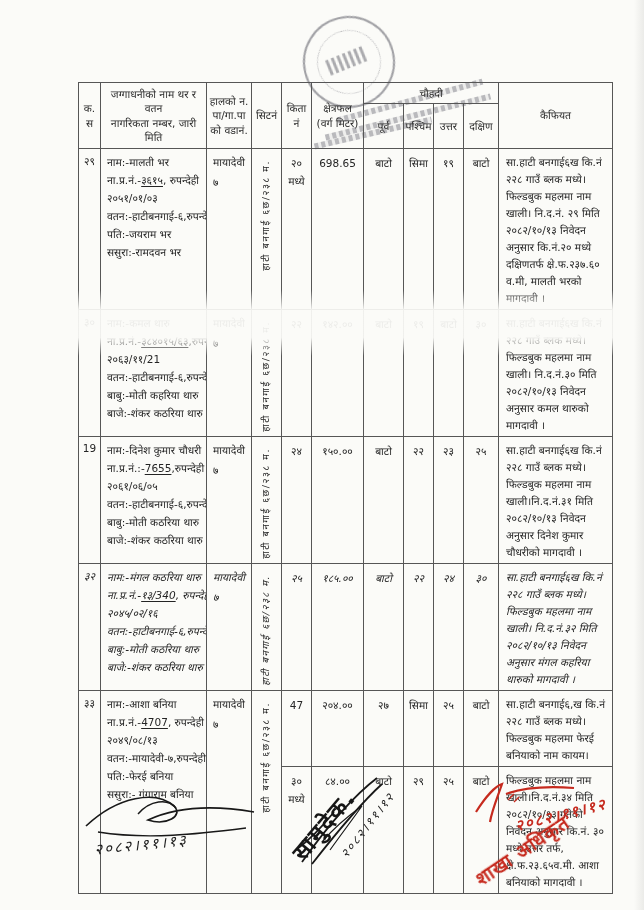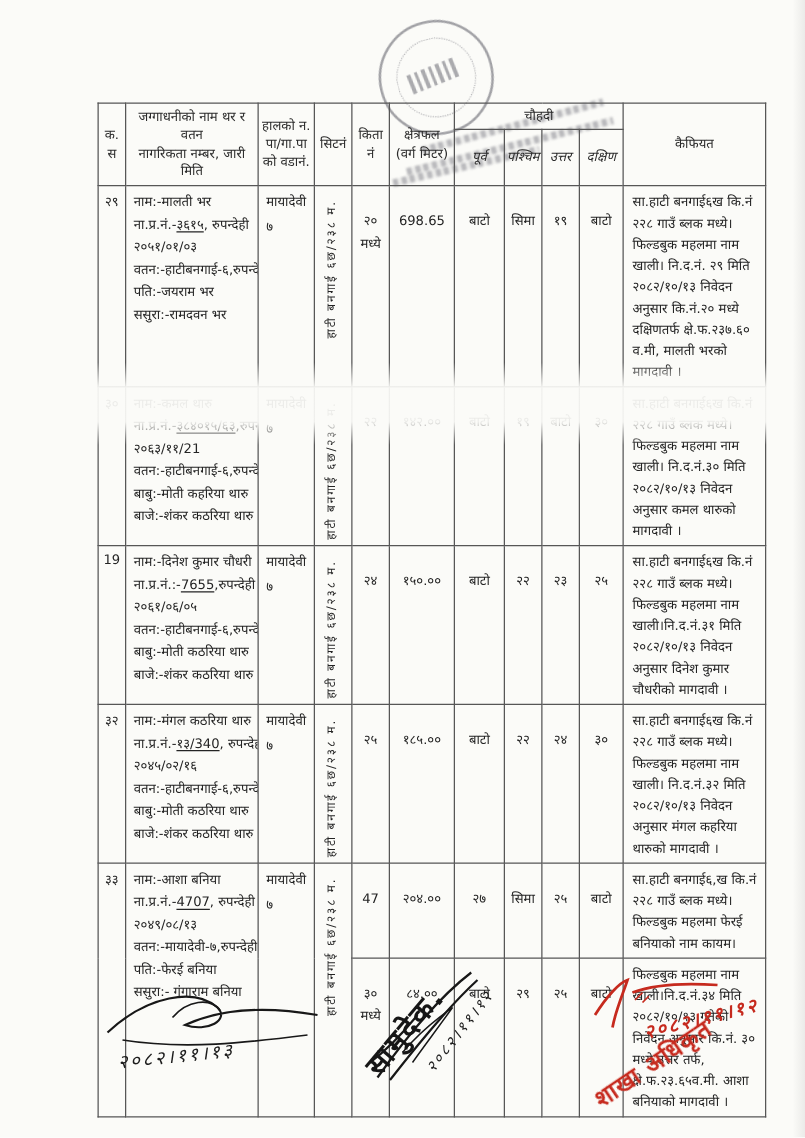--- a/index.html
+++ b/index.html
@@ -8,29 +8,29 @@
   
   #page::after{content:"";position:absolute;right:0;top:0;width:10px;height:100%;
         background:linear-gradient(to right,rgba(0,0,0,0),rgba(120,120,120,.12));pointer-events:none;}
 
   
   table#ledger{position:absolute;left:78px;top:82px;width:534px;border-collapse:collapse;table-layout:fixed;}
   #ledger td,#ledger th{border:1px solid #565656;vertical-align:top;font-size:10.5px;overflow:hidden;}
   #ledger th{font-weight:normal;text-align:center;vertical-align:middle;white-space:pre-line;
         font-size:10.5px;line-height:1.35;padding:2px 1px;color:#2b2b2b;}
   tr.h-top th.boundary{height:16px;font-size:11px;}
-  tr.h-sub th{height:40px;font-style:italic;}
+  tr.h-sub th{height:40px;}
   td.sn{text-align:center;padding-top:5px;font-size:11px;}
   td.owner{padding:4px 5px 2px 6px;line-height:1.72;}
   td.owner div{white-space:nowrap;}
   td.ward{white-space:pre-line;line-height:1.9;padding:4px 3px 2px 6px;}
   td.sheet{text-align:center;}
   .vtext{writing-mode:vertical-rl;transform:rotate(180deg);display:inline-block;
         font-size:9.5px;letter-spacing:1.5px;margin-top:10px;line-height:1.15;}
-  td.kitta,td.area,td.b{text-align:center;padding-top:20px;white-space:pre-line;line-height:1.7;}
+  td.kitta,td.area,td.b{text-align:center;padding-top:6px;white-space:pre-line;line-height:1.7;}
   td.remarks{padding:5px 6px 2px 7px;line-height:1.62;text-align:left;}
   u{text-underline-offset:2px;margin-top:20px;}
 
   
   #fade-band{position:absolute;left:66px;top:290px;width:566px;height:66px;pointer-events:none;
         background:linear-gradient(to bottom,rgba(251,251,248,0) 0%,rgba(251,251,248,.93) 30%,
                    rgba(251,251,248,.93) 72%,rgba(251,251,248,0) 100%);z-index:5;}
 
   
   .stamp-wrap{position:absolute;left:295px;top:12px;width:200px;height:130px;pointer-events:none;}
@@ -170,21 +170,21 @@
 ७</td>
           <td class="sheet"><span class="vtext">हाटी बनगाई ६छ/२३८ म.</span></td>
           <td class="kitta">२४</td>
           <td class="area">१५०.००</td>
           <td class="b">बाटो</td>
           <td class="b">२२</td>
           <td class="b">२३</td>
           <td class="b">२५</td>
           <td class="remarks">सा.हाटी बनगाई६ख कि.नं २२८ गाउँ ब्लक मध्ये। फिल्डबुक महलमा नाम खाली।नि.द.नं.३१ मिति २०८२/१०/१३ निवेदन अनुसार दिनेश कुमार चौधरीको मागदावी ।</td>
         </tr>
-        <tr style="height: 107px;">
+        <tr style="height: 107px; font-style: italic;">
           <td class="sn">३२</td>
           <td class="owner">
             <div>नाम:-मंगल कठरिया थारु</div>
             <div>ना.प्र.नं.-<u>१३/340</u>, रुपन्देही</div>
             <div>२०४५/०२/१६</div>
             <div>वतन:-हाटीबनगाई-६,रुपन्देही</div>
             <div>बाबु:-मोती कठरिया थारु</div>
             <div>बाजे:-शंकर कठरिया थारु</div>
           </td>
           <td class="ward" style="white-space: pre-line;">मायादेवी

